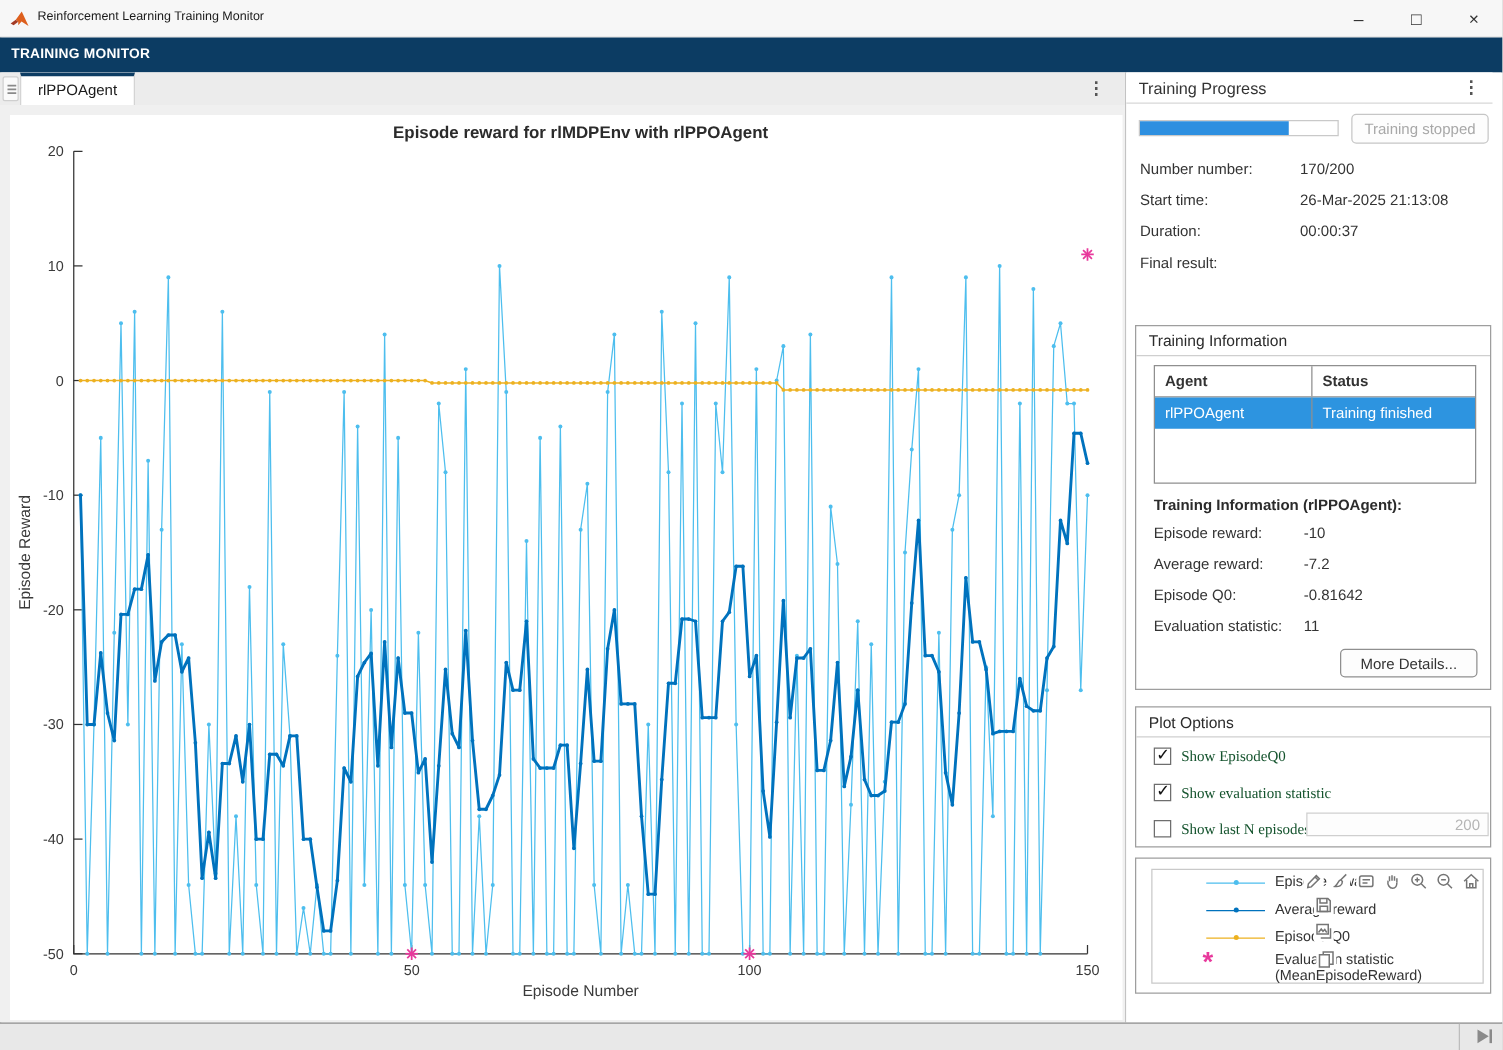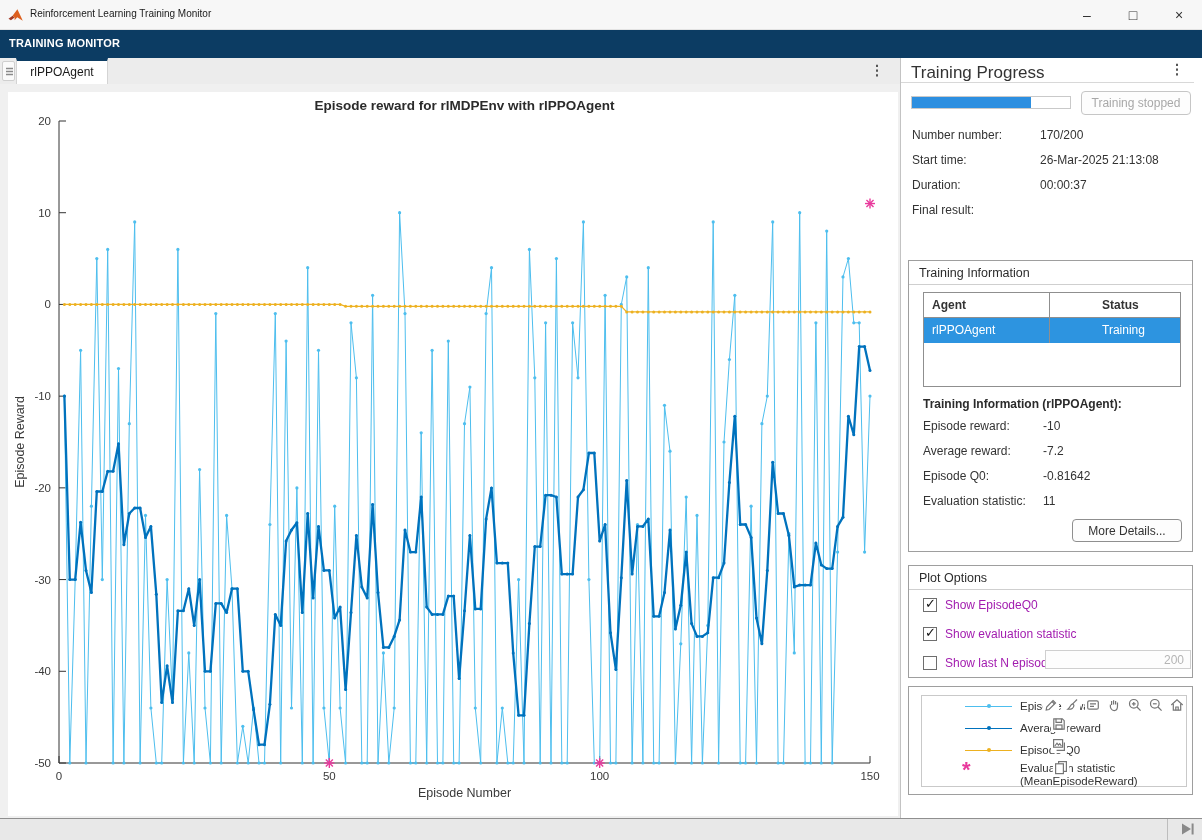--- a/index.html
+++ b/index.html
@@ -28,50 +28,50 @@
   .kebab-doc { position:absolute; right:16px; top:5px; }
 
   .figure { position:absolute; left:8px; top:34px; width:890px; height:724px; background:#fff; }
   svg text.tick { font-family:"Liberation Sans","DejaVu Sans",sans-serif; font-size:11.5px; fill:#3a3a3a; }
   svg text.ctitle { font-family:"Liberation Sans","DejaVu Sans",sans-serif; font-size:13.5px; font-weight:bold; fill:#2b2b2b; }
   svg text.alabel { font-family:"Liberation Sans","DejaVu Sans",sans-serif; font-size:12.5px; fill:#3a3a3a; }
 
   
   .side-panel { position:absolute; left:901px; top:58px; width:301px; height:760px; background:#fff; }
   .panel-header { position:absolute; left:0; top:0; width:293px; height:25px; border-bottom:1px solid #d8d8d8; background:#fff; }
-  .panel-header .ph-title { position:absolute; left:10px; top:5px; font-size:17px; color:#333; }
+  .panel-header .ph-title { position:absolute; left:10px; top:5px; font-size:13px; color:#333; }
   .kebab-panel { position:absolute; right:10px; top:4px; }
 
   .progress-track { position:absolute; left:10px; top:38px; width:160px; height:13px; border:1px solid #c9c9c9; background:#fff; }
   .progress-fill { height:100%; background:#2d8fe0; }
   .stop-btn { position:absolute; left:180px; top:33px; width:110px; height:24px; border:1px solid #c6c6c6; border-radius:4px; background:#fdfdfd; color:#a8a8a8; font-size:12px; cursor:default; }
 
   .kv-label { position:absolute; left:11px; font-size:12px; color:#333; }
   .kv-value { position:absolute; left:139px; font-size:12px; color:#333; }
   .kv-wrap { width:152px; line-height:15px; }
 
   .card { position:absolute; left:7px; width:285px; background:#fff; border:1px solid #9e9e9e; }
   .card-h { font-weight:normal; font-size:12.5px; color:#2b2b2b; padding:5px 10px 4px 10px; border-bottom:1px solid #cfcfcf; }
 
   .ti-table { position:absolute; left:14px; top:31px; width:258px; height:95px; border:1px solid #8f8f8f; background:#fff; }
   .ti-row { display:flex; height:25px; line-height:25px; font-size:12px; }
   .ti-row.hdr { font-weight:bold; border-bottom:1px solid #8f8f8f; }
   .ti-cell-a { width:126px; padding-left:8px; border-right:1px solid #8f8f8f; overflow:hidden; }
-  .ti-cell-b { flex:1; padding-left:8px; overflow:hidden;margin-left:44px; }
+  .ti-cell-b { flex:1; padding-left:8px; overflow:hidden; }
   .ti-row.sel { background:#2d94e0; color:#fff; }
   .ep-title { position:absolute; left:14px; top:136px; font-size:12px; font-weight:bold; color:#2b2b2b; }
   .ep-label { position:absolute; left:14px; font-size:12px; }
   .ep-value { position:absolute; left:134px; font-size:12px; }
   .more-btn { position:absolute; left:163px; top:258px; width:110px; height:23px; border:1px solid #8f8f8f; border-radius:4px; background:#fdfdfd; font-size:12px; color:#333; cursor:pointer; }
 
   .cb-row { position:absolute; left:14px; height:16px; display:flex; align-items:center; cursor:pointer; }
   .cbx { width:14px; height:14px; border:1px solid #6e6e6e; background:#fff; position:relative; display:inline-block; }
   .cbx .mk { position:absolute; left:1px; top:-3px; font-size:13px; font-weight:bold; color:#111; display:none; }
   .cbx.checked .mk { display:block; }
-  .cb-label { margin-left:8px; font-size:12px; color:#a21caf; }
+  .cb-label { margin-left:8px; font-size:12px; color:#14532d;font-family:Liberation Serif, serif; }
   .n-input { position:absolute; left:136px; top:84px; width:146px; height:19px; border:1px solid #cfcfcf; background:#fdfdfd; color:#b5b5b5; font-size:12px; text-align:right; padding-right:6px; font-family:"Liberation Sans","DejaVu Sans",sans-serif; }
 
   .legend-inner { position:absolute; left:12px; top:8px; width:266px; height:92px; border:1px solid #c9c9c9; background:#fff; }
   .lg-row { position:absolute; left:0; width:100%; height:20px; }
   .lg-line { position:absolute; left:43px; top:9px; width:47px; border-top:1.6px solid; }
   .lg-dot { position:absolute; left:50%; top:-3px; width:4px; height:4px; border-radius:2px; margin-left:-2px; }
   .lg-star { position:absolute; left:40px; top:1px; font-size:22px; font-weight:bold; line-height:20px; }
   .lg-label { position:absolute; left:98px; top:3px; font-size:11.5px; color:#333; width:160px; line-height:13px; }
   .axtools { position:absolute; left:134px; top:10px; display:flex; gap:5px; }
   .axicon { width:16px; height:16px; background:#fff; display:inline-block; cursor:pointer; }

